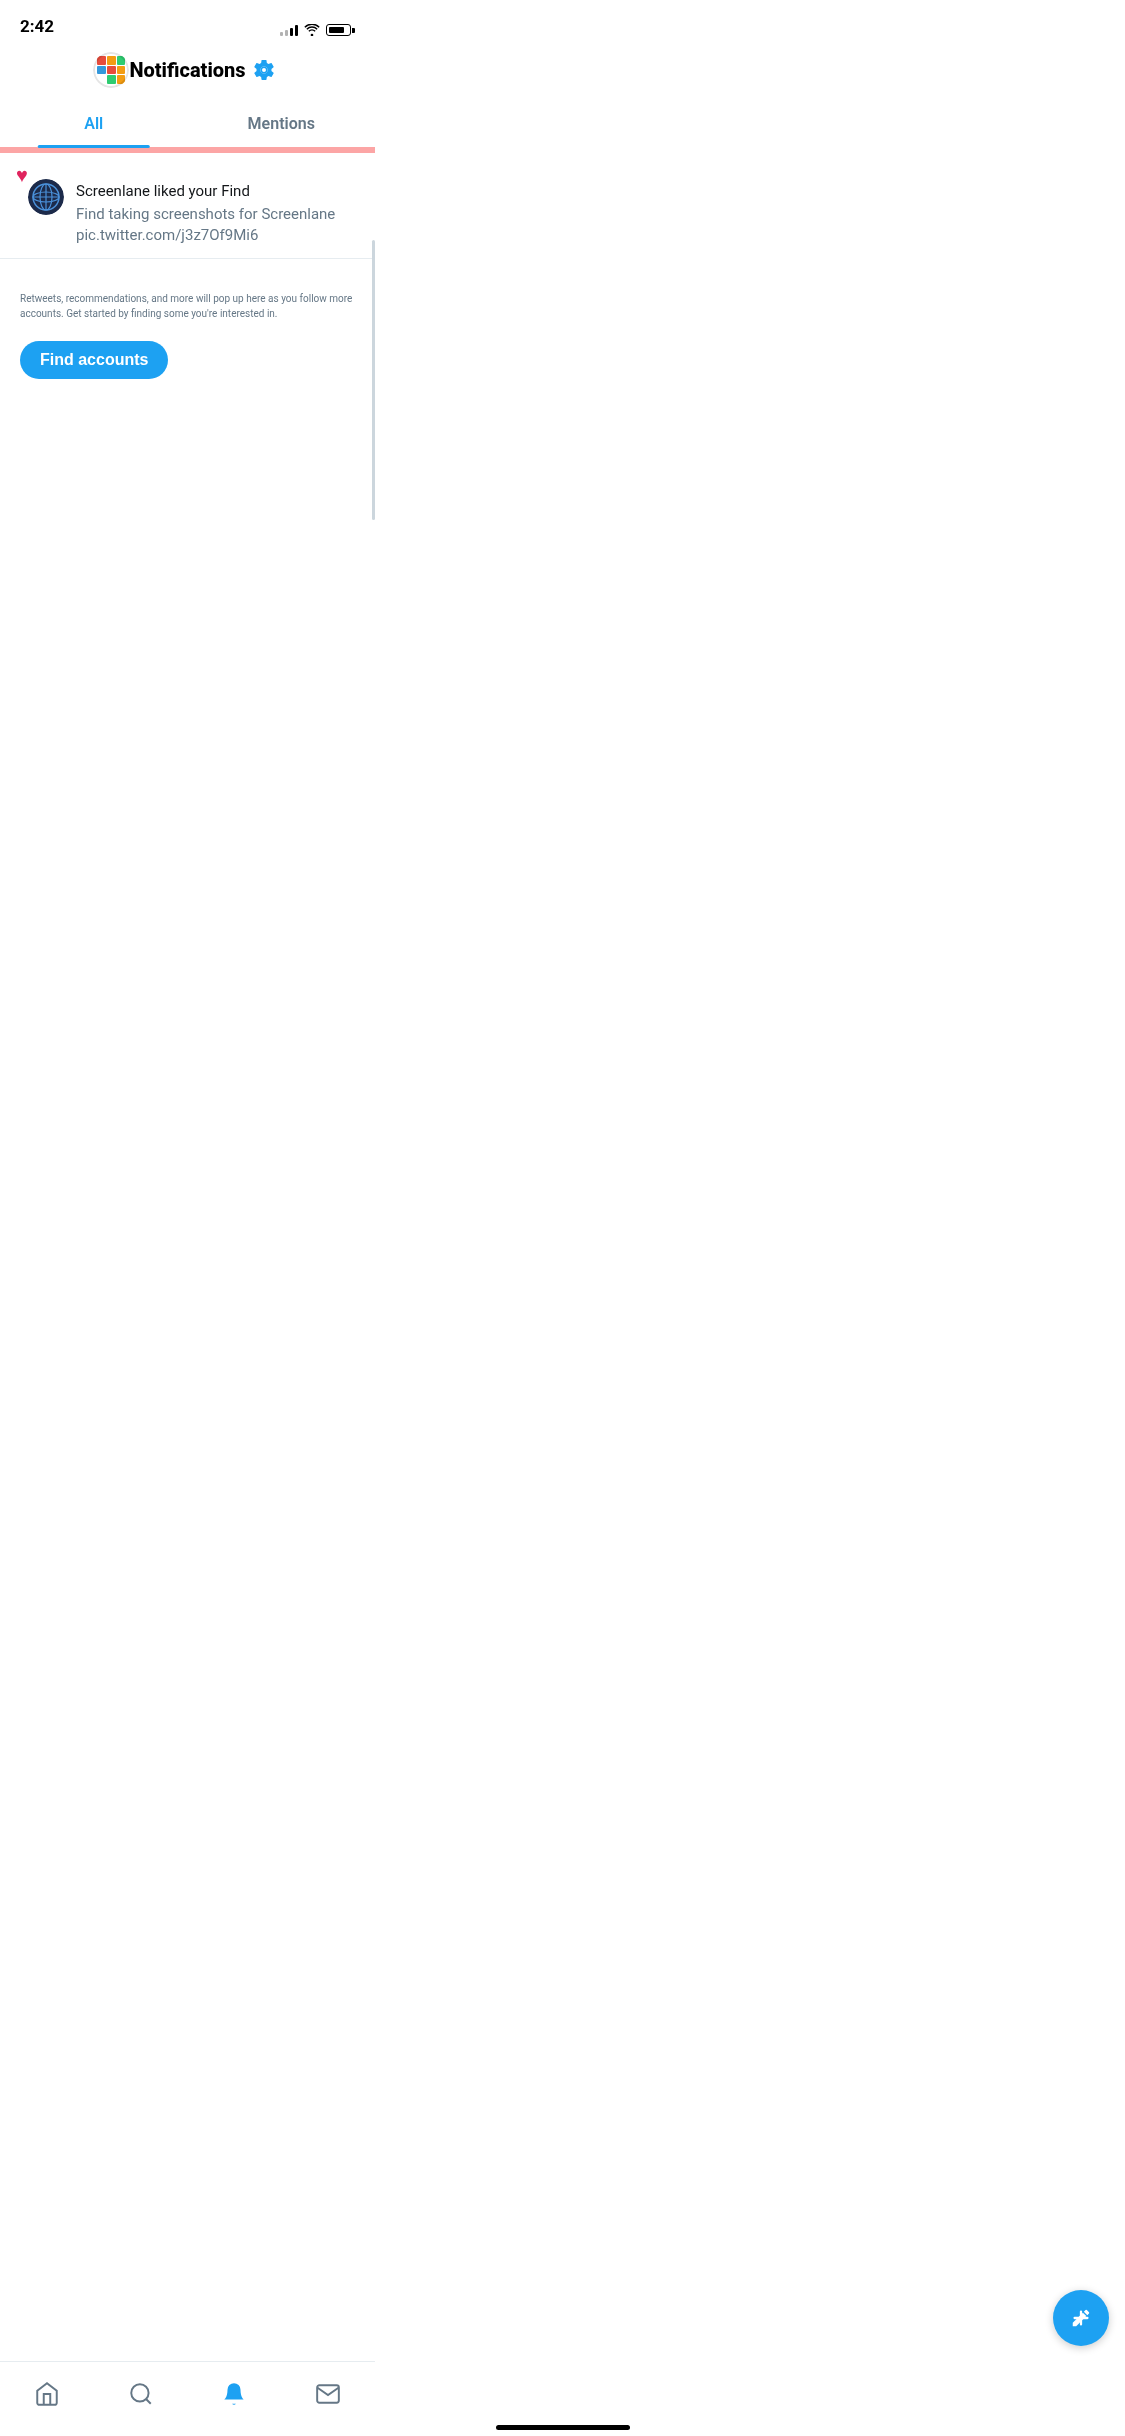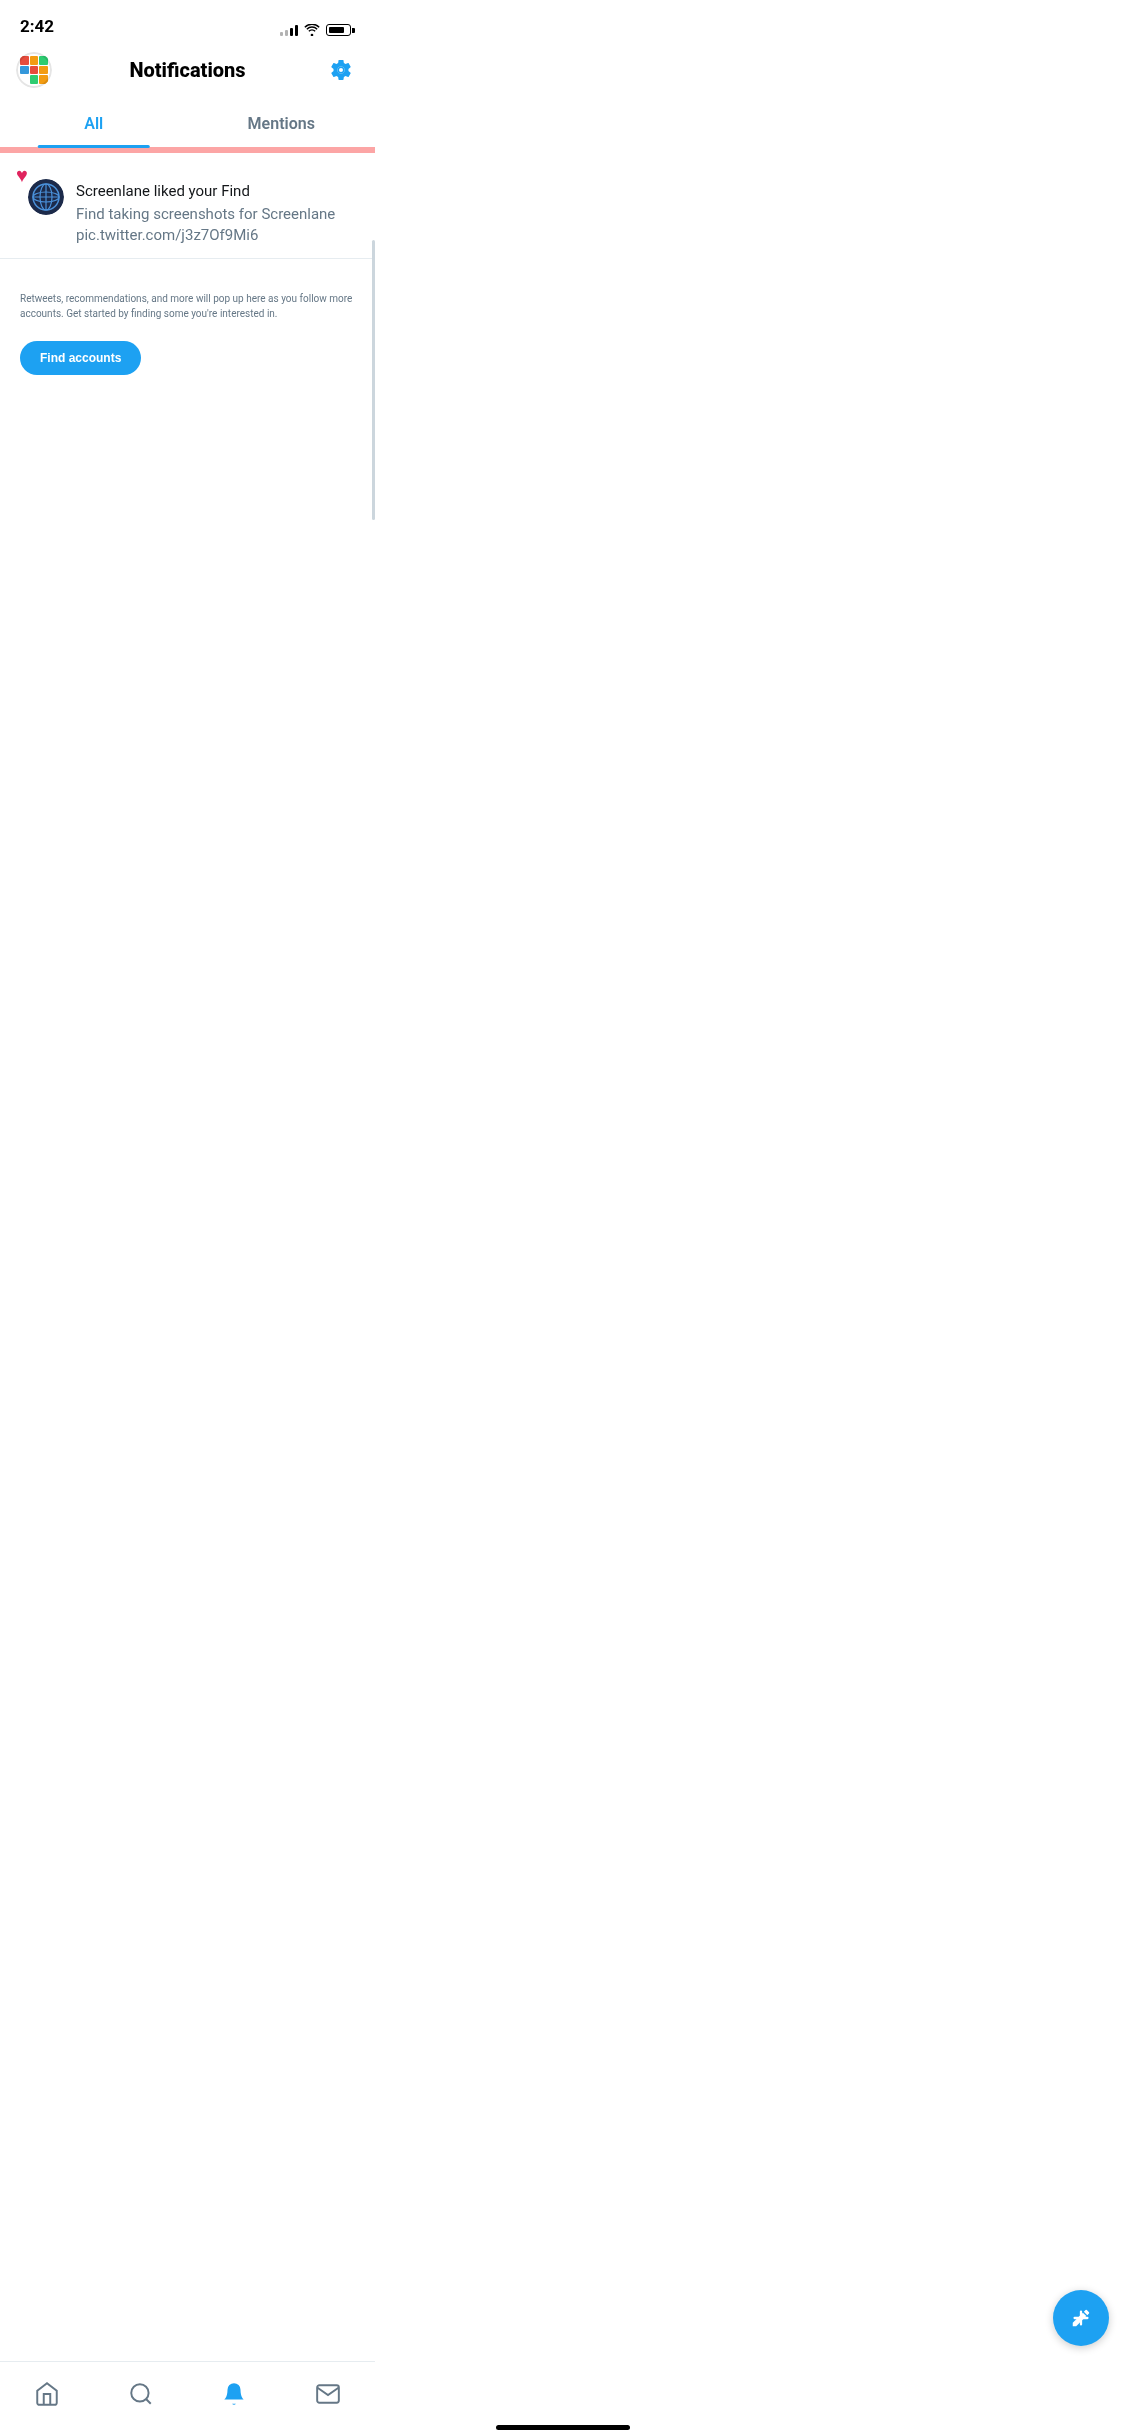--- a/index.html
+++ b/index.html
@@ -79,21 +79,21 @@
       height: 5px;
       background: #000;
       border-radius: 0 1px 1px 0;
       margin-left: 1px;
     }
 
     
     .header {
       display: flex;
       align-items: center;
-      justify-content: space-between;
+      justify-content: center;
       padding: 8px 16px 12px 16px;
     }
 
     
     .rubiks {
       width: 36px;
       height: 36px;
       border-radius: 50%;
       background: #fff;
       display: grid;
@@ -239,21 +239,21 @@
       line-height: 1.5;
       margin-bottom: 20px;
     }
 
     .find-accounts-btn {
       background: #1DA1F2;
       color: #fff;
       border: none;
       border-radius: 24px;
       padding: 10px 20px;
-      font-size: 12px;
+      font-size: 16px;
       font-weight: 700;
       cursor: pointer;
       display: inline-block;
       text-align: right;
     }
 
     
     .scrollbar {
       position: absolute;
       right: 0;

